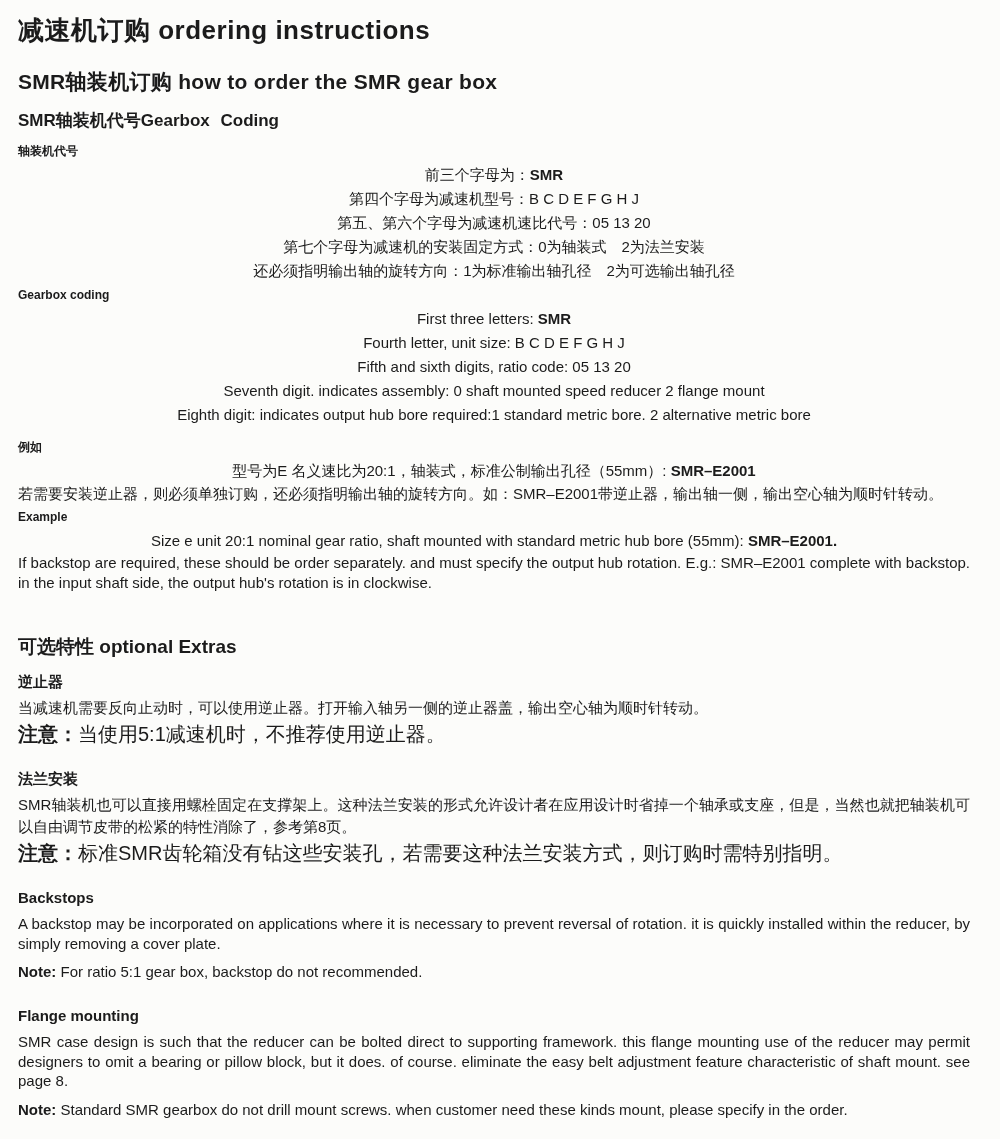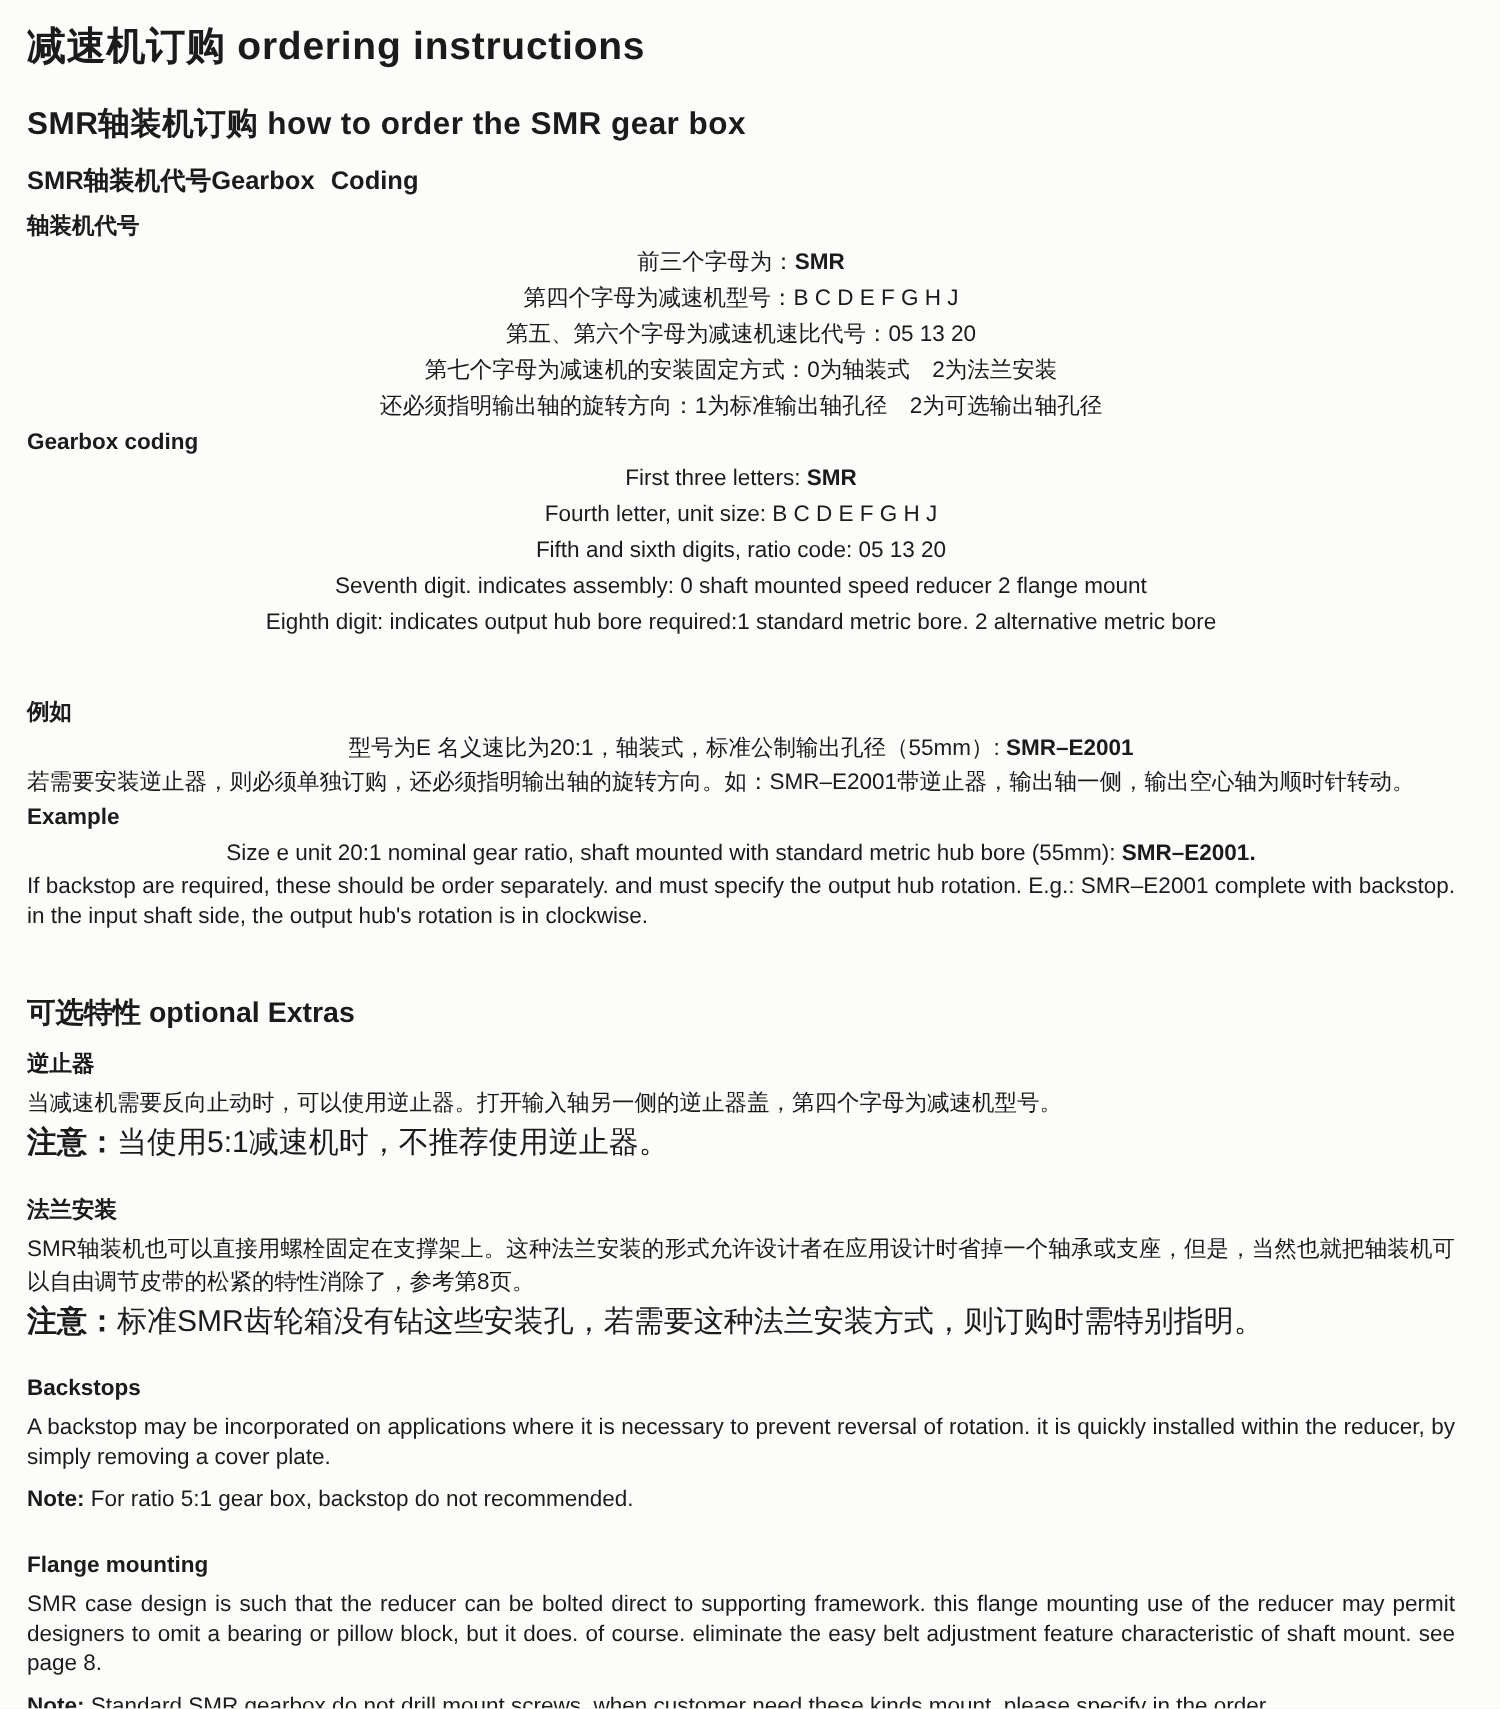--- a/index.html
+++ b/index.html
@@ -39,25 +39,25 @@
     word-spacing: 6px;
     margin-bottom: 7px;
   }
   .line {
     font-size: 15px;
     line-height: 24px;
     white-space: pre-wrap;
     text-align: center;
   }
   .inline-head {
-    font-size: 15px;
+    font-size: 12px;
     font-weight: bold;
     line-height: 24px;
   }
-  .section-example { margin-top: 36px; }
+  .section-example { margin-top: 8px; }
   .para {
     font-size: 15px;
     line-height: 22px;
     text-align: justify;
     margin-bottom: 0;
   }
   .para-en {
     font-size: 15px;
     line-height: 19.5px;
     text-align: justify;
@@ -129,21 +129,21 @@
   <section>
     <h4 class="inline-head">Example</h4>
     <p class="line"><span>Size e unit 20:1 nominal gear ratio, shaft mounted with standard metric hub bore (55mm): </span><strong>SMR–E2001.</strong></p>
     <p class="para-en">If backstop are required, these should be order separately. and must specify the output hub rotation. E.g.: SMR–E2001 complete with backstop. in the input shaft side, the output hub's rotation is in clockwise.</p>
   </section>
 
   <h3 class="extras-title">可选特性 optional Extras</h3>
 
   <section class="subsection">
     <h4 class="sub-head">逆止器</h4>
-    <p class="para">当减速机需要反向止动时，可以使用逆止器。打开输入轴另一侧的逆止器盖，第四个字母为减速机型号。</p>
+    <p class="para">当减速机需要反向止动时，可以使用逆止器。打开输入轴另一侧的逆止器盖，输出空心轴为顺时针转动。</p>
     <p class="note-line"><strong>注意：</strong><span>当使用5:1减速机时，不推荐使用逆止器。</span></p>
   </section>
 
   <section class="subsection">
     <h4 class="sub-head">法兰安装</h4>
     <p class="para">SMR轴装机也可以直接用螺栓固定在支撑架上。这种法兰安装的形式允许设计者在应用设计时省掉一个轴承或支座，但是，当然也就把轴装机可以自由调节皮带的松紧的特性消除了，参考第8页。</p>
     <p class="note-line"><strong>注意：</strong><span>标准SMR齿轮箱没有钻这些安装孔，若需要这种法兰安装方式，则订购时需特别指明。</span></p>
   </section>
 
   <section class="subsection">

